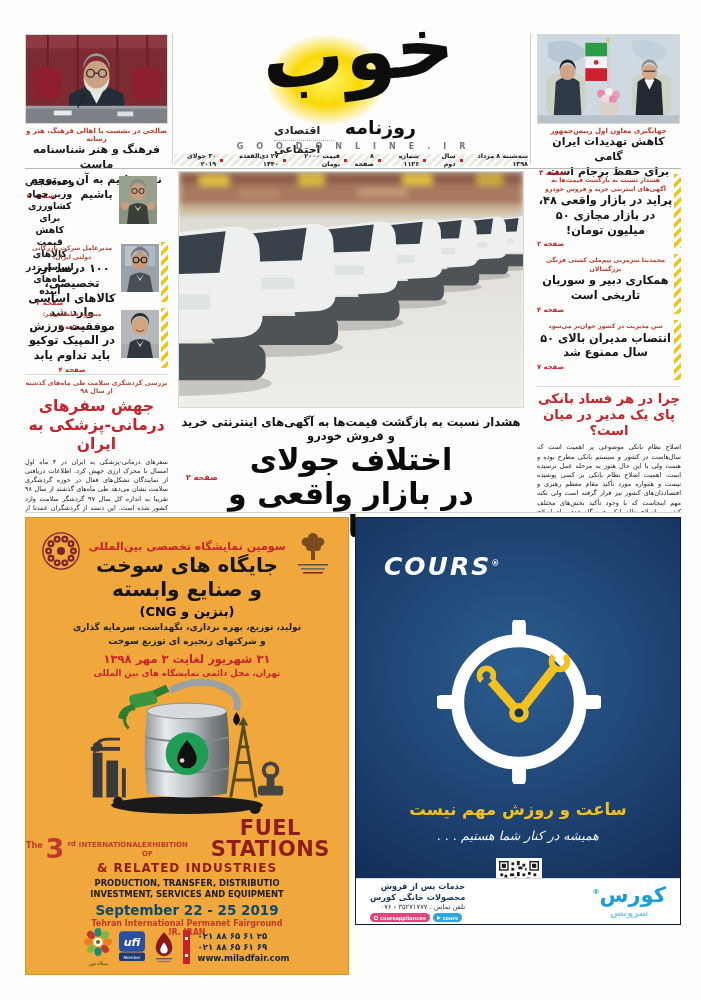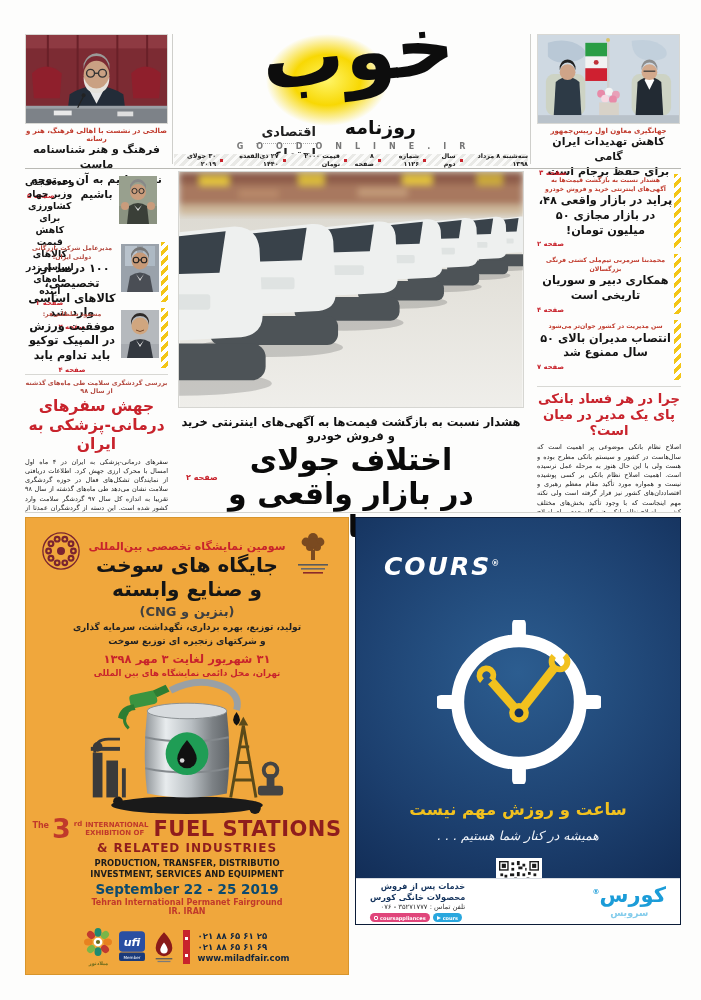--- a/index.html
+++ b/index.html
@@ -14,21 +14,21 @@
   .shead { text-align:center; font-size:11px; font-weight:bold; color:#161616; direction:rtl; line-height:1.35; }
   .sheadrow { position:relative; }
   .sptag { position:absolute; left:2px; bottom:1px; font-size:7px; font-weight:bold; color:#c8232c; }
 
   .mast { position:absolute; left:178px; top:30px; width:346px; height:138px; }
   .sun { position:absolute; left:88px; top:4px; width:122px; height:92px; border-radius:50%;
          background:radial-gradient(closest-side,#fff568 0%,#f8d803 55%,rgba(248,216,3,0) 100%); }
   .brand { position:absolute; left:40px; top:-18px; width:280px; text-align:center;
            font-size:82px; font-weight:bold; color:#0d0d0d; transform:rotate(-5deg); line-height:1; }
   .brandprefix { position:absolute; right:108px; top:86px; font-size:19px; font-weight:bold; color:#101010; direction:rtl; }
-  .tagline { position:absolute; left:78px; top:92px; width:60px; text-align:right; font-size:13px;
+  .tagline { position:absolute; left:96px; top:92px; width:60px; text-align:left; font-size:11px;
              font-weight:bold; color:#222; line-height:1.6; letter-spacing:1px; direction:rtl; }
   .tagline div { border-bottom:1px dotted #aaa; }
   .site { position:absolute; left:0; right:0; top:112px; text-align:center; font-size:8px; font-weight:bold;
           color:#777; letter-spacing:13px; text-indent:13px; white-space:nowrap; }
   .datestrip { position:absolute; left:-4px; right:-4px; top:124px; height:12px;
                background:repeating-linear-gradient(135deg,#e9e9e6 0 3px,#fbfbfa 3px 6px);
                display:flex; justify-content:center; align-items:center; gap:4px;
                direction:rtl; font-size:6.4px; color:#1a1a1a; font-weight:bold; }
   .dsq { width:3px; height:3px; background:#c8232c; flex:0 0 auto; }
   .vsep { position:absolute; top:34px; width:1px; height:130px; background:#cfcfcb; }
@@ -64,32 +64,32 @@
   .cpage { position:absolute; left:8px; top:302px; font-size:8px; font-weight:bold; color:#c8232c; }
 
   
   .fuelad { position:absolute; left:25px; top:517px; width:324px; height:458px;
             background:#f0a73c; border:1px solid #d8952c; overflow:hidden; }
   .fa-seal { position:absolute; left:14px; top:12px; }
   .fa-tree { position:absolute; right:12px; top:8px; }
   .fa-head { position:absolute; left:0; right:0; top:22px; text-align:center; direction:rtl; }
   .fa-kick { font-size:11px; font-weight:bold; color:#c8232c; }
   .fa-t { font-size:20px; font-weight:bold; color:#161616; line-height:1.2; }
-  .fa-cng { font-size:13px; font-weight:bold; color:#404040; margin-top:3px; }
+  .fa-cng { font-size:13px; font-weight:bold; color:#000000; margin-top:3px; }
   .fa-d { font-size:9px; font-weight:bold; color:#222; line-height:1.35; margin-top:2px; }
   .fa-d:first-of-type { margin-top:6px; }
   .fa-date { font-size:11.5px; font-weight:bold; color:#c8232c; margin-top:5px; }
   .fa-venue { font-size:8.6px; font-weight:bold; color:#c8232c; margin-top:2px; }
   .fa-illus { position:absolute; left:0; right:0; top:152px; text-align:center; }
   .fa-en { position:absolute; left:0; right:0; top:300px; text-align:center; }
   .fa-en-row1 { display:flex; justify-content:center; align-items:flex-end; gap:3px; }
   .en-the { font-size:8px; font-weight:bold; color:#c0392b; padding-bottom:10px; }
   .en-num { font-size:27px; font-weight:bold; color:#c0392b; line-height:0.8; }
   .en-ord { font-size:7px; font-weight:bold; color:#c0392b; padding-bottom:12px; }
-  .en-col { display:flex; flex-direction:column; text-align:left; font-size:7px; font-weight:bold;
+  .en-col { display:flex; flex-direction:row; text-align:left; font-size:7px; font-weight:bold;
             color:#c0392b; line-height:1.2; padding-bottom:2px; }
   .en-title { font-size:21px; font-weight:bold; color:#8f1d1d; letter-spacing:0.5px; line-height:1; padding-left:2px; }
   .en-rel { font-size:12px; font-weight:bold; color:#8f1d1d; letter-spacing:1px; margin-top:1px; }
   .en-desc { font-size:8.4px; font-weight:bold; color:#1c1c1c; line-height:1.3; }
   .en-desc.first { margin-top:3px; }
   .en-date { font-size:13.5px; font-weight:bold; color:#0c4a6e; margin-top:2px; }
   .en-venue { font-size:8px; font-weight:bold; color:#c0392b; margin-top:1px; }
   .en-country { font-size:8px; font-weight:bold; color:#c0392b; }
   .fa-contact { position:absolute; left:0; right:0; bottom:8px; display:flex; justify-content:center;
                 align-items:center; gap:7px; }

